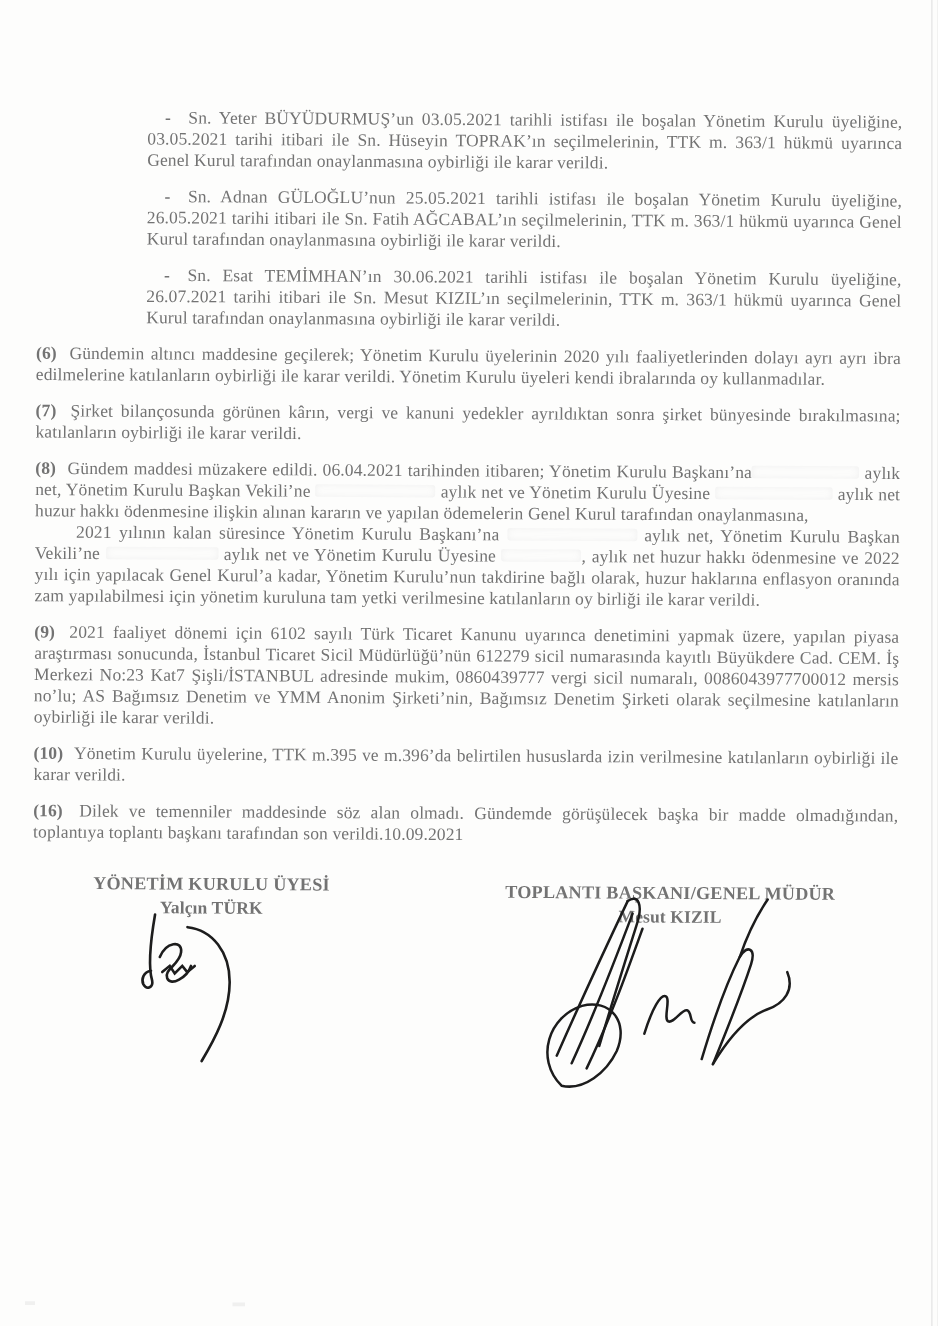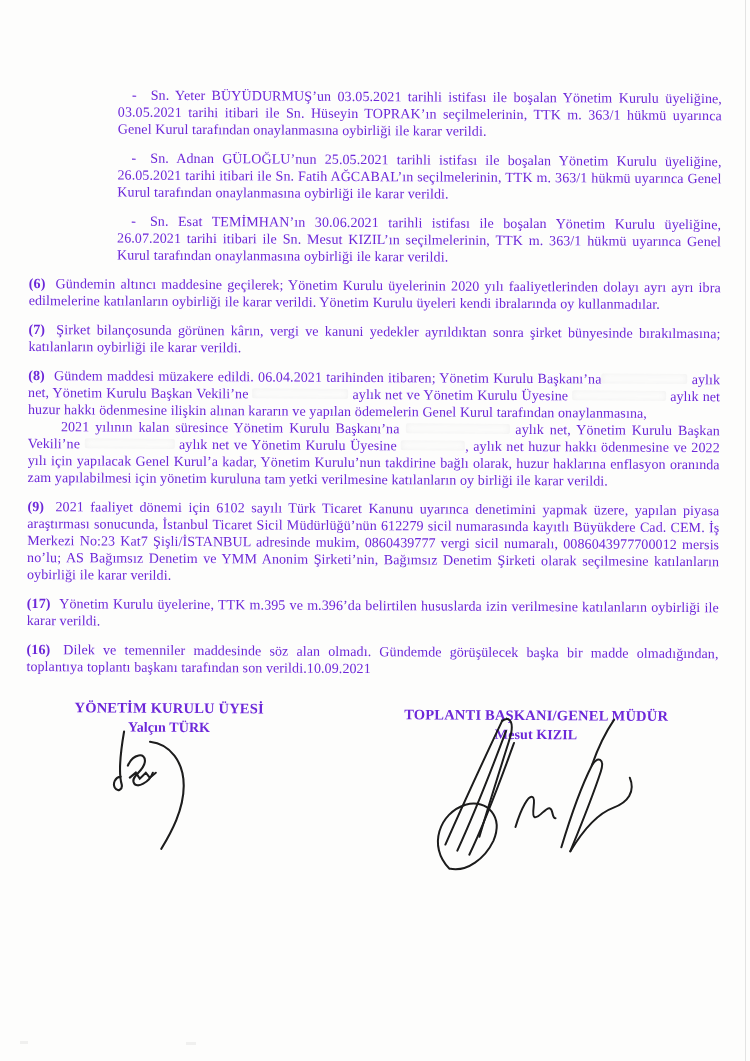--- a/index.html
+++ b/index.html
@@ -2,21 +2,21 @@
 <html><head>
 <meta charset="utf-8">
 <style>
   html,body{margin:0;padding:0;background:#e9e9e9;}
   .page{
     position:relative;
     width:750px;height:1061px;
     background:#fdfdfc;
     overflow:hidden;
     font-family:"Liberation Serif","DejaVu Serif",serif;
-    color:#6d28d9;
+    color:#737373;
   }
   .content{
     position:absolute;
     left:30px;top:86px;
     width:692px;
     transform:rotate(0.35deg);
     transform-origin:top left;
     font-size:14px;
     line-height:17px;
     letter-spacing:0.1px;
@@ -58,21 +58,21 @@
 
     <div id="doc-body">
         <div class="para bullet"><span class="dash">-</span><span>Sn. Yeter BÜYÜDURMUŞ’un 03.05.2021 tarihli istifası ile boşalan Yönetim Kurulu üyeliğine, 03.05.2021 tarihi itibari ile Sn. Hüseyin TOPRAK’ın seçilmelerinin, TTK m. 363/1 hükmü uyarınca Genel Kurul tarafından onaylanmasına oybirliği ile karar verildi.</span></div>
         <div class="para bullet"><span class="dash">-</span><span>Sn. Adnan GÜLOĞLU’nun 25.05.2021 tarihli istifası ile boşalan Yönetim Kurulu üyeliğine, 26.05.2021 tarihi itibari ile Sn. Fatih AĞCABAL’ın seçilmelerinin, TTK m. 363/1 hükmü uyarınca Genel Kurul tarafından onaylanmasına oybirliği ile karar verildi.</span></div>
         <div class="para bullet"><span class="dash">-</span><span>Sn. Esat TEMİMHAN’ın 30.06.2021 tarihli istifası ile boşalan Yönetim Kurulu üyeliğine, 26.07.2021 tarihi itibari ile Sn. Mesut KIZIL’ın seçilmelerinin, TTK m. 363/1 hükmü uyarınca Genel Kurul tarafından onaylanmasına oybirliği ile karar verildi.</span></div>
         <div class="para"><span class="num">(6)</span> <span>Gündemin altıncı maddesine geçilerek; Yönetim Kurulu üyelerinin 2020 yılı faaliyetlerinden dolayı ayrı ayrı ibra edilmelerine katılanların oybirliği ile karar verildi. Yönetim Kurulu üyeleri kendi ibralarında oy kullanmadılar.</span></div>
         <div class="para"><span class="num">(7)</span> <span>Şirket bilançosunda görünen kârın, vergi ve kanuni yedekler ayrıldıktan sonra şirket bünyesinde bırakılmasına;  katılanların oybirliği ile karar verildi.</span></div>
         <div class="para p8-first"><span class="num">(8)</span> <span>Gündem maddesi müzakere edildi. 06.04.2021 tarihinden itibaren; Yönetim Kurulu Başkanı’na</span><span class="redacted" style="width: 86px;"></span><span> aylık net, Yönetim Kurulu Başkan Vekili’ne </span><span class="redacted" style="width: 96px;"></span><span> aylık net ve Yönetim Kurulu Üyesine </span><span class="redacted" style="width: 94px;"></span><span> aylık net huzur hakkı ödenmesine ilişkin alınan kararın  ve yapılan ödemelerin Genel Kurul tarafından onaylanmasına,</span></div>
         <div class="para indented"><span>2021 yılının kalan süresince Yönetim Kurulu Başkanı’na </span><span class="redacted" style="width: 104px;"></span><span> aylık net, Yönetim Kurulu Başkan Vekili’ne </span><span class="redacted" style="width: 90px;"></span><span> aylık net ve Yönetim Kurulu Üyesine </span><span class="redacted" style="width: 64px;"></span><span>, aylık net huzur hakkı ödenmesine ve 2022 yılı için yapılacak Genel Kurul’a kadar, Yönetim Kurulu’nun takdirine bağlı olarak, huzur haklarına enflasyon oranında zam yapılabilmesi için yönetim kuruluna tam yetki verilmesine katılanların oy birliği ile karar verildi.</span></div>
         <div class="para"><span class="num">(9)</span> <span>2021 faaliyet dönemi için 6102 sayılı Türk Ticaret Kanunu uyarınca denetimini yapmak üzere, yapılan piyasa araştırması sonucunda, İstanbul Ticaret Sicil Müdürlüğü’nün 612279 sicil numarasında kayıtlı Büyükdere Cad. CEM. İş Merkezi No:23 Kat7 Şişli/İSTANBUL adresinde mukim, 0860439777 vergi sicil numaralı, 0086043977700012 mersis no’lu; AS Bağımsız Denetim ve YMM Anonim Şirketi’nin, Bağımsız Denetim Şirketi olarak seçilmesine katılanların oybirliği ile karar verildi.</span></div>
-        <div class="para"><span class="num">(17)</span> <span>Yönetim Kurulu üyelerine, TTK m.395 ve m.396’da belirtilen hususlarda izin verilmesine katılanların oybirliği ile karar verildi.</span></div>
+        <div class="para"><span class="num">(10)</span> <span>Yönetim Kurulu üyelerine, TTK m.395 ve m.396’da belirtilen hususlarda izin verilmesine katılanların oybirliği ile karar verildi.</span></div>
         <div class="para"><span class="num">(16)</span> <span>Dilek ve temenniler maddesinde söz alan olmadı. Gündemde görüşülecek başka bir madde olmadığından, toplantıya toplantı başkanı tarafından son verildi.10.09.2021</span></div>
       </div>
 
     <div class="sig-row">
 
       <div class="sig-block sig-left">
         <div class="sig-title">YÖNETİM KURULU ÜYESİ</div>
         <div class="sig-name">Yalçın TÜRK</div>
         <svg class="sig-svg svg-left" width="130" height="125" viewBox="0 0 130 125">
           <g fill="none" stroke="#1d1d1d" stroke-width="2.1" stroke-linecap="round">

